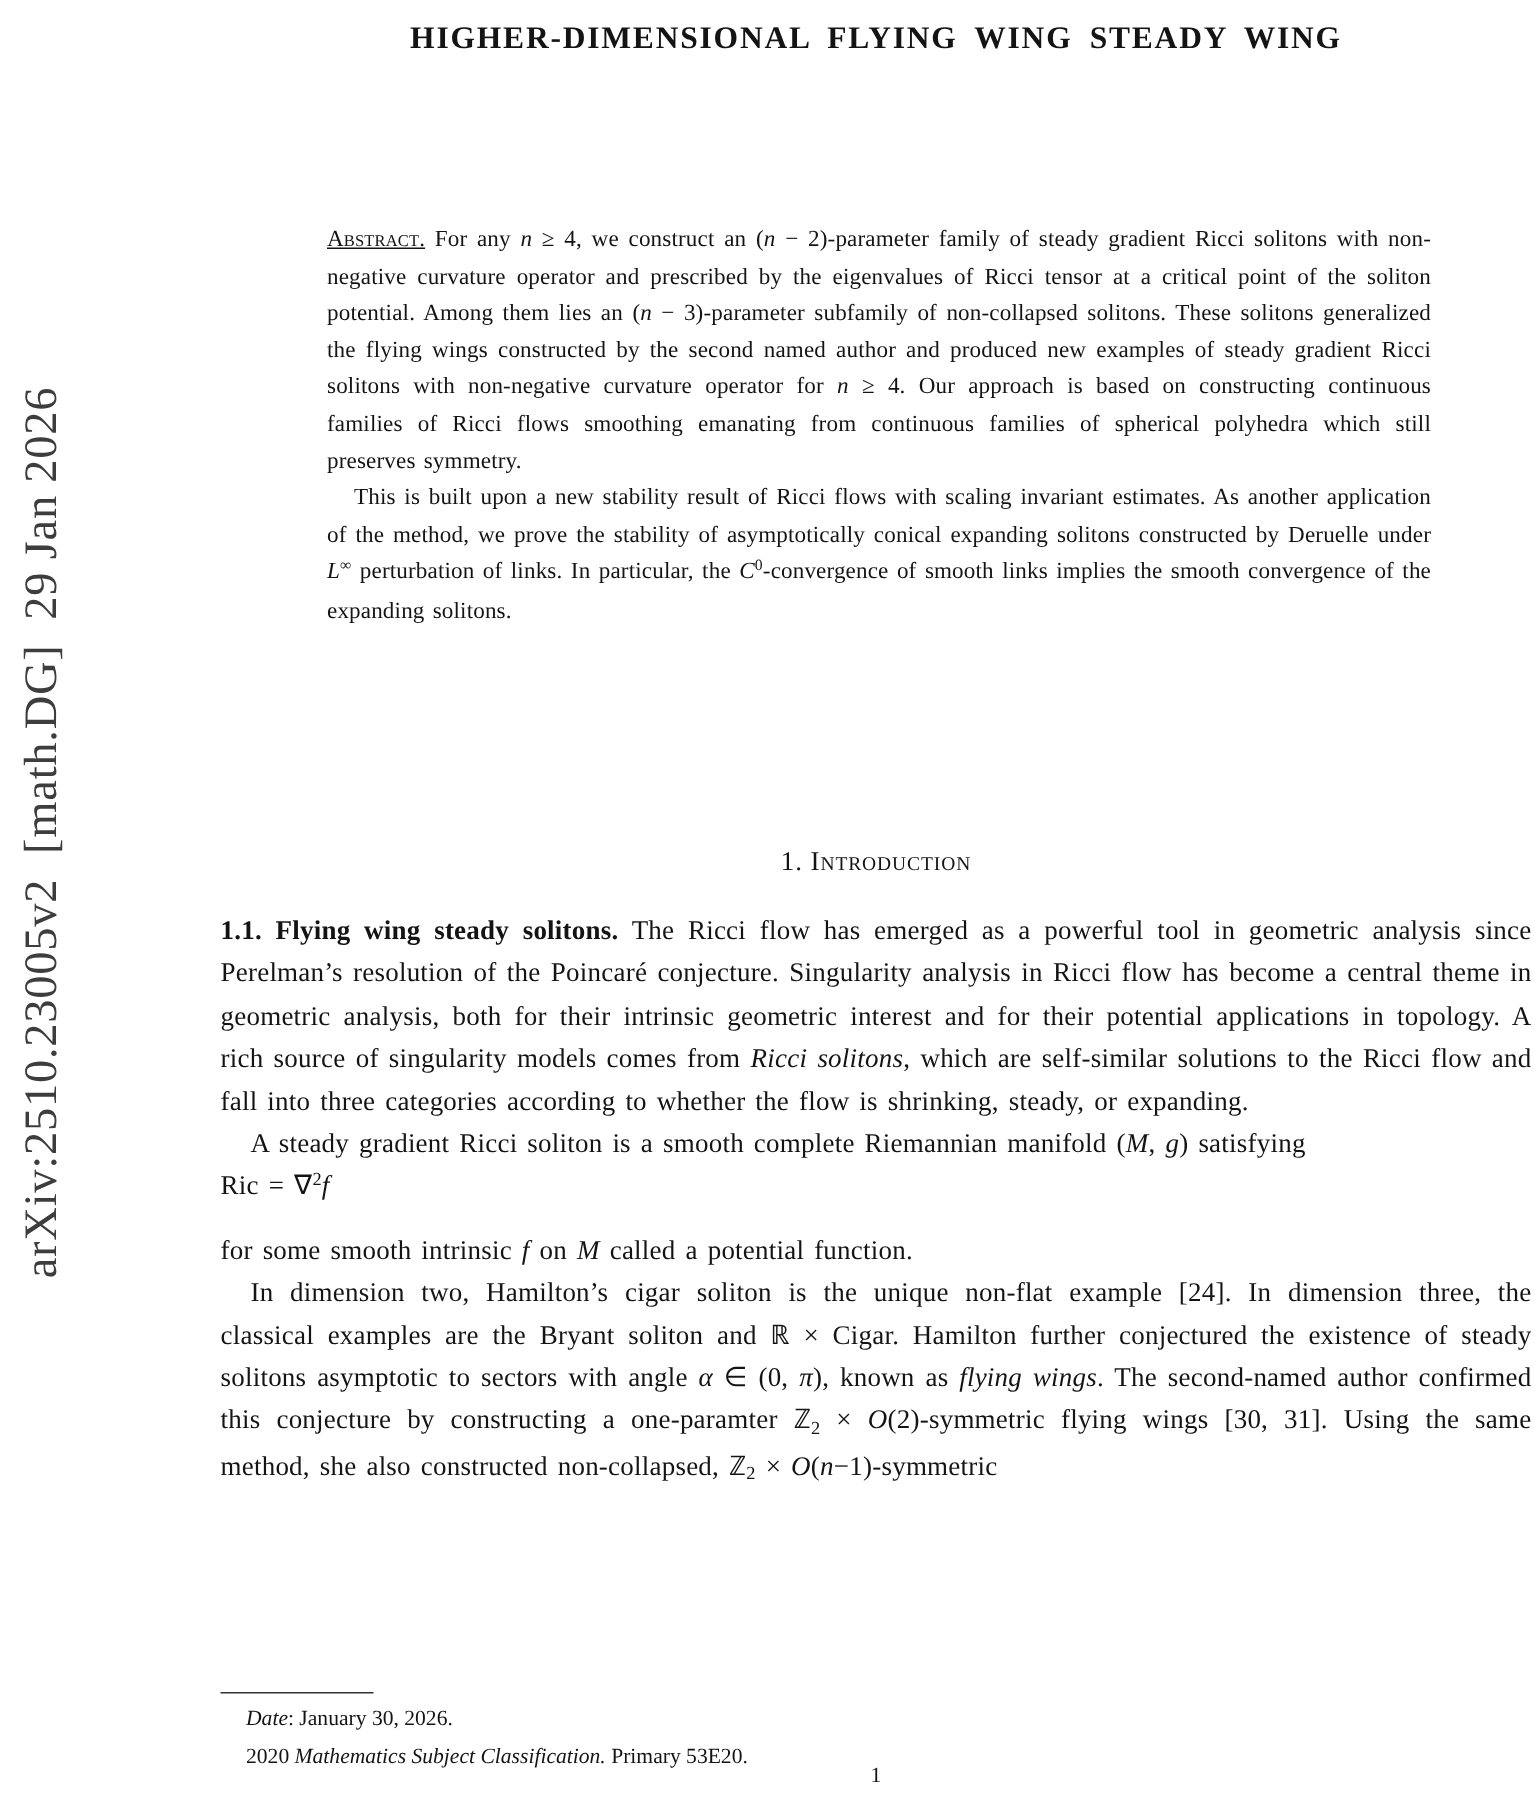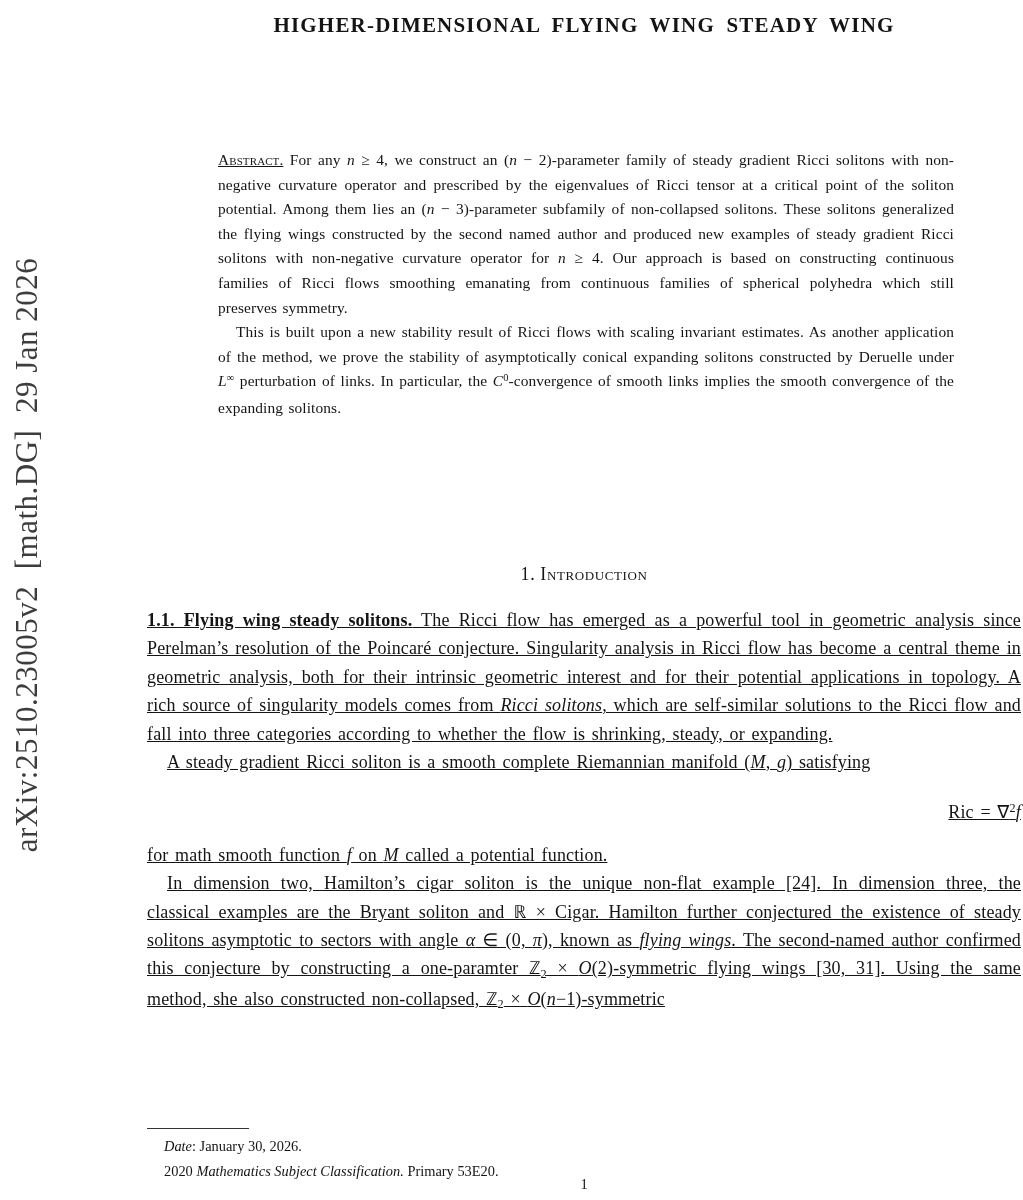--- a/index.html
+++ b/index.html
@@ -73,26 +73,25 @@
   .body-text {
     position: absolute;
     left: 0;
     top: 606px;
     width: 874px;
     font-size: 18px;
     line-height: 28.4px;
     text-align: justify;
     letter-spacing: 0.15px;
     word-spacing: 2px;
-    text-decoration: underline;
   }
   .body-text p.indent { text-indent: 20px; }
   .equation {
-    text-align: right;
-    margin: 22px 0 12px 0;
+    text-align: left;
+    margin: 0 0 12px 0;
     text-indent: 0 !important;
   }
   .footnote {
     position: absolute;
     left: 0;
     top: 1128px;
     width: 874px;
     font-size: 14.4px;
     line-height: 24.5px;
   }
@@ -134,21 +133,21 @@
       <p class="p1"><span class="sc">Abstract.</span><span> For any </span><span class="it">n</span><span> ≥ 4, we construct an (</span><span class="it">n</span><span> − 2)-parameter family of steady gradient Ricci solitons with non-negative curvature operator and prescribed by the eigenvalues of Ricci tensor at a critical point of the soliton potential. Among them lies an (</span><span class="it">n</span><span> − 3)-parameter subfamily of non-collapsed solitons. These solitons generalized the flying wings constructed by the second named author and produced new examples of steady gradient Ricci solitons with non-negative curvature operator for </span><span class="it">n</span><span> ≥ 4. Our approach is based on constructing continuous families of Ricci flows smoothing emanating from continuous families of spherical polyhedra which still preserves symmetry.</span></p>
       <p class="p2"><span>This is built upon a new stability result of Ricci flows with scaling invariant estimates. As another application of the method, we prove the stability of asymptotically conical expanding solitons constructed by Deruelle under </span><span class="it">L</span><span class="sup">∞</span><span> perturbation of links. In particular, the </span><span class="it">C</span><span class="sup">0</span><span>-convergence of smooth links implies the smooth convergence of the expanding solitons.</span></p>
     </div>
 
     <div class="section-heading">1. Introduction</div>
 
     <div class="body-text">
       <p><span class="b">1.1. Flying wing steady solitons.</span><span> The Ricci flow has emerged as a powerful tool in geometric analysis since Perelman’s resolution of the Poincaré conjecture. Singularity analysis in Ricci flow has become a central theme in geometric analysis, both for their intrinsic geometric interest and for their potential applications in topology. A rich source of singularity models comes from </span><span class="it">Ricci solitons</span><span>, which are self-similar solutions to the Ricci flow and fall into three categories according to whether the flow is shrinking, steady, or expanding.</span></p>
       <p class="indent"><span>A steady gradient Ricci soliton is a smooth complete Riemannian manifold (</span><span class="it">M</span><span>, </span><span class="it">g</span><span>) satisfying</span></p>
       <p class="equation"><span>Ric = ∇</span><span class="sup">2</span><span class="it">f</span></p>
-      <p><span>for math smooth function </span><span class="it">f</span><span> on </span><span class="it">M</span><span> called a potential function.</span></p>
+      <p><span>for some smooth intrinsic </span><span class="it">f</span><span> on </span><span class="it">M</span><span> called a potential function.</span></p>
       <p class="indent"><span>In dimension two, Hamilton’s cigar soliton is the unique non-flat example [24]. In dimension three, the classical examples are the Bryant soliton and ℝ × Cigar. Hamilton further conjectured the existence of steady solitons asymptotic to sectors with angle </span><span class="it">α</span><span> ∈ (0, </span><span class="it">π</span><span>), known as </span><span class="it">flying wings</span><span>. The second-named author confirmed this conjecture by constructing a one-paramter ℤ</span><span class="sub">2</span><span> × </span><span class="it">O</span><span>(2)-symmetric flying wings [30, 31]. Using the same method, she also constructed non-collapsed, ℤ</span><span class="sub">2</span><span> × </span><span class="it">O</span><span>(</span><span class="it">n</span><span>−1)-symmetric</span></p>
     </div>
 
     <div class="footnote">
       <div class="footnote-rule"></div>
       <p><span class="it">Date</span><span>: January 30, 2026.</span></p>
       <p><span>2020 </span><span class="it">Mathematics Subject Classification.</span><span> Primary 53E20.</span></p>
     </div>
 
     <div class="page-number">1</div>

